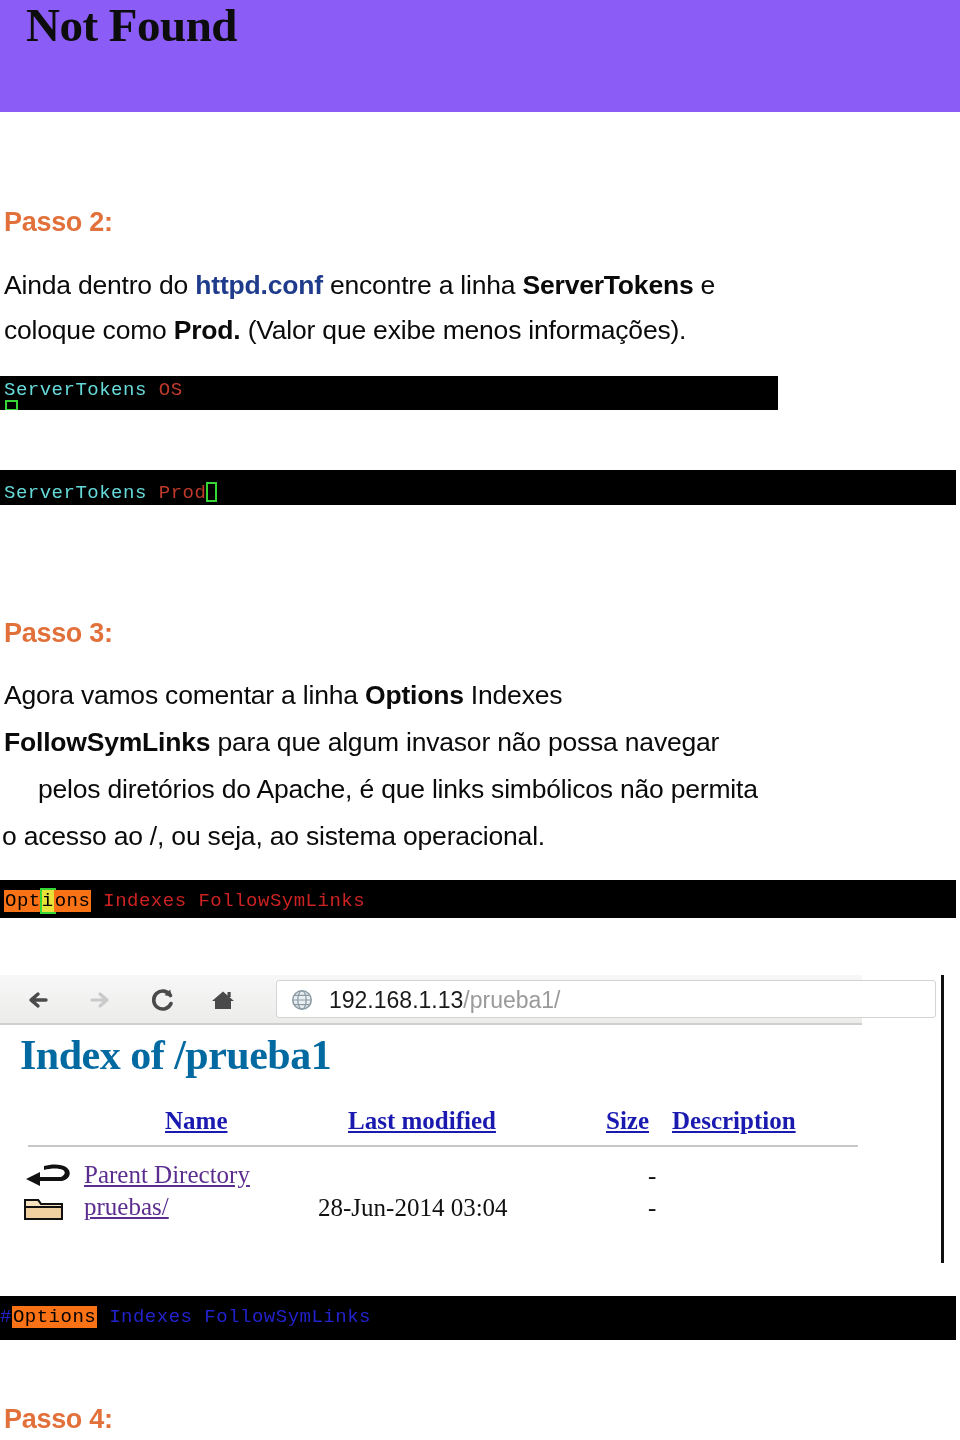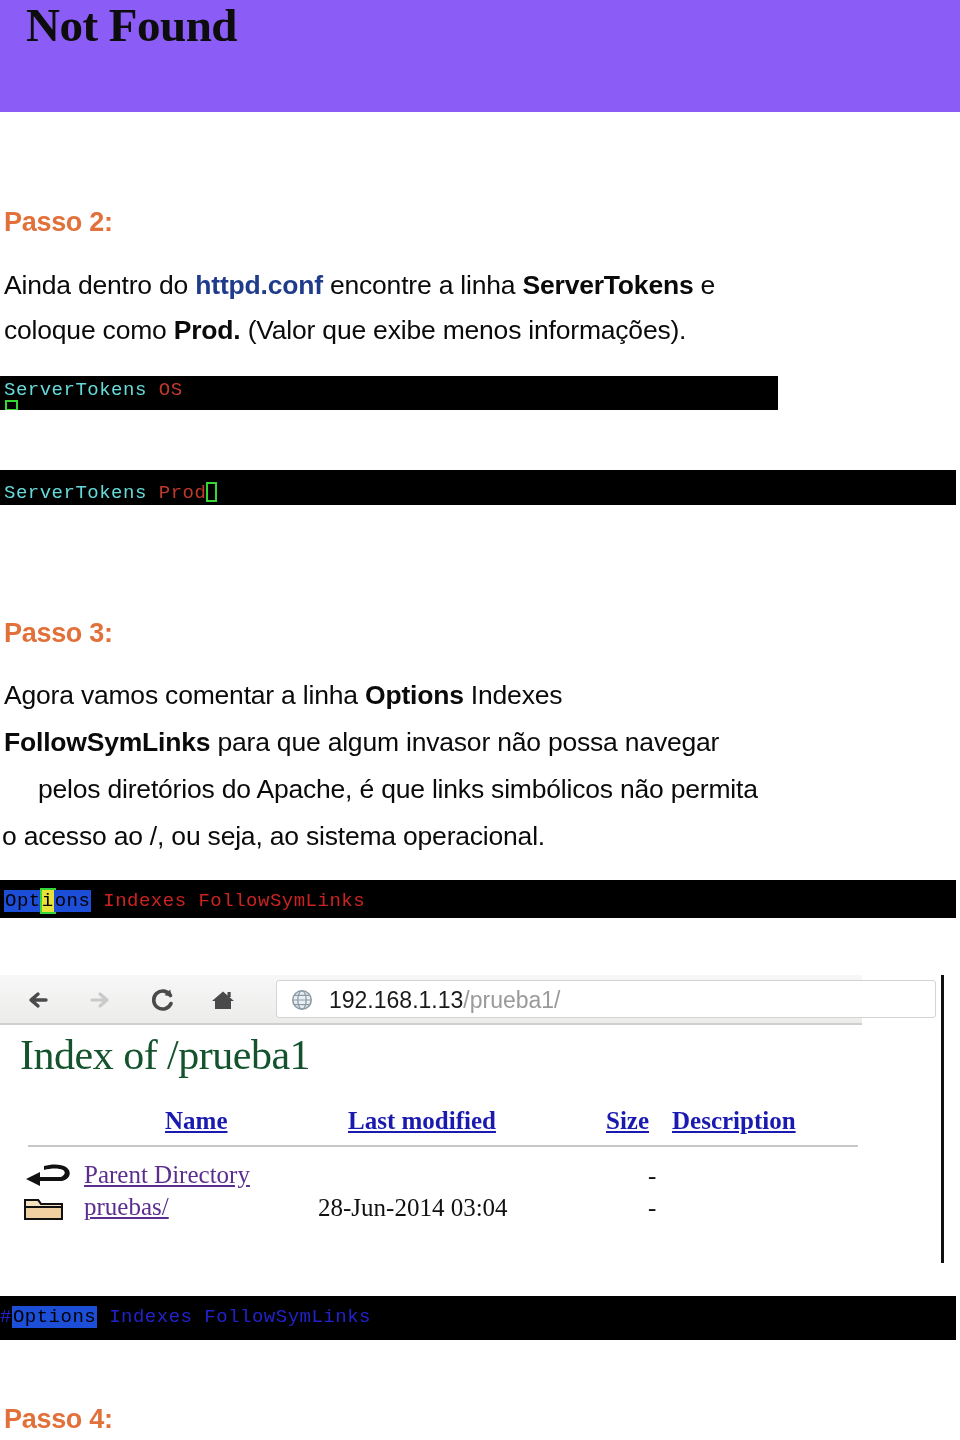--- a/index.html
+++ b/index.html
@@ -65,21 +65,21 @@
     letter-spacing: 0.5px;
     white-space: nowrap;
     overflow: hidden;
   }
   .term-line { position: absolute; left: 4px; white-space: nowrap; }
   .t-cyan  { color: #66D9D9; }
   .t-red   { color: #C0392B; }
   .t-red2  { color: #CC2222; }
   .t-blue  { color: #2222CC; }
   .t-hl {
-    background: #1d4ed8;
+    background: #f97316;
     color: #000000;
     padding: 0 1px;
   }
   .cursor-inline {
     display: inline-block;
     width: 11px; height: 20px;
     border: 2px solid #35D635;
     vertical-align: -4px;
   }
   .cursor-on-char {
@@ -120,23 +120,23 @@
     font-family: "Liberation Sans", sans-serif;
     font-size: 23px;
     color: #1a1a1a;
     white-space: nowrap;
   }
   #url-text .url-path { color: #9a9a9a; }
 
   #index-title {
     position: absolute; left: 20px; top: 56px;
     font-family: "Liberation Serif", serif;
-    font-weight: 400;
+    font-weight: 700;
     font-size: 42px;
-    color: #14532d;
+    color: #0369a1;
     letter-spacing: -0.5px;
     white-space: nowrap;
   }
 
   
   #dirlist {
     position: absolute; left: 0px; top: 128px; width: 900px;
     font-family: "Liberation Serif", serif;
   }
   .dir-head {

